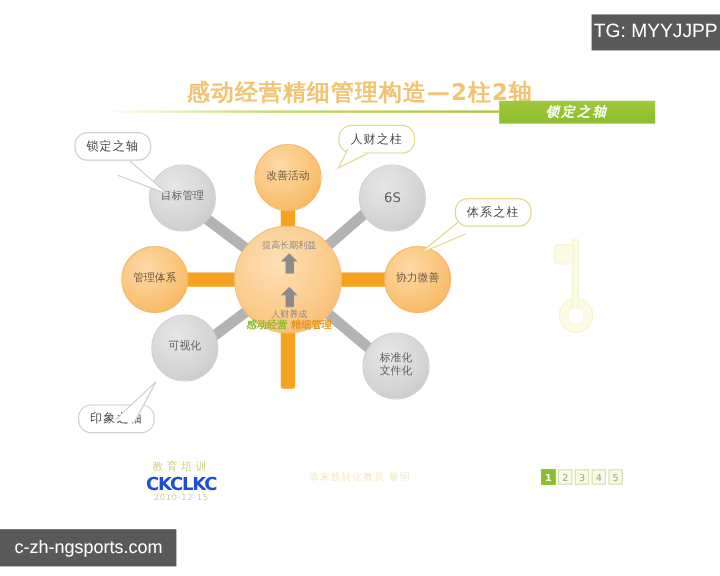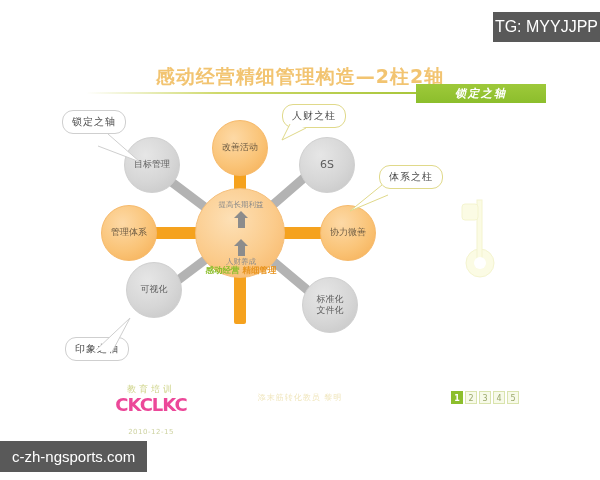--- a/index.html
+++ b/index.html
@@ -181,30 +181,30 @@
     top: 383px;
     width: 110px;
     text-align: center;
   }
   .logo-cn {
     font-size: 9px;
     color: #cfd48a;
     letter-spacing: 3px;
   }
   .logo-en {
-    font-size: 18px;
-    font-weight: bold;
-    color: #ec4899;
+    font-size: 15px;
+    font-weight: bold;
+    color: #1d4ed8;
     letter-spacing: -1px;
     line-height: 1;
   }
   .logo-date {
     font-size: 7px;
     color: #cdd2a0;
-    margin-top: 14px;
+    margin-top: 0;
     letter-spacing: 0.5px;
   }
   .footer-center {
     position: absolute;
     left: 235px;
     top: 392px;
     width: 130px;
     text-align: center;
     font-size: 8px;
     color: #f0e6bd;

